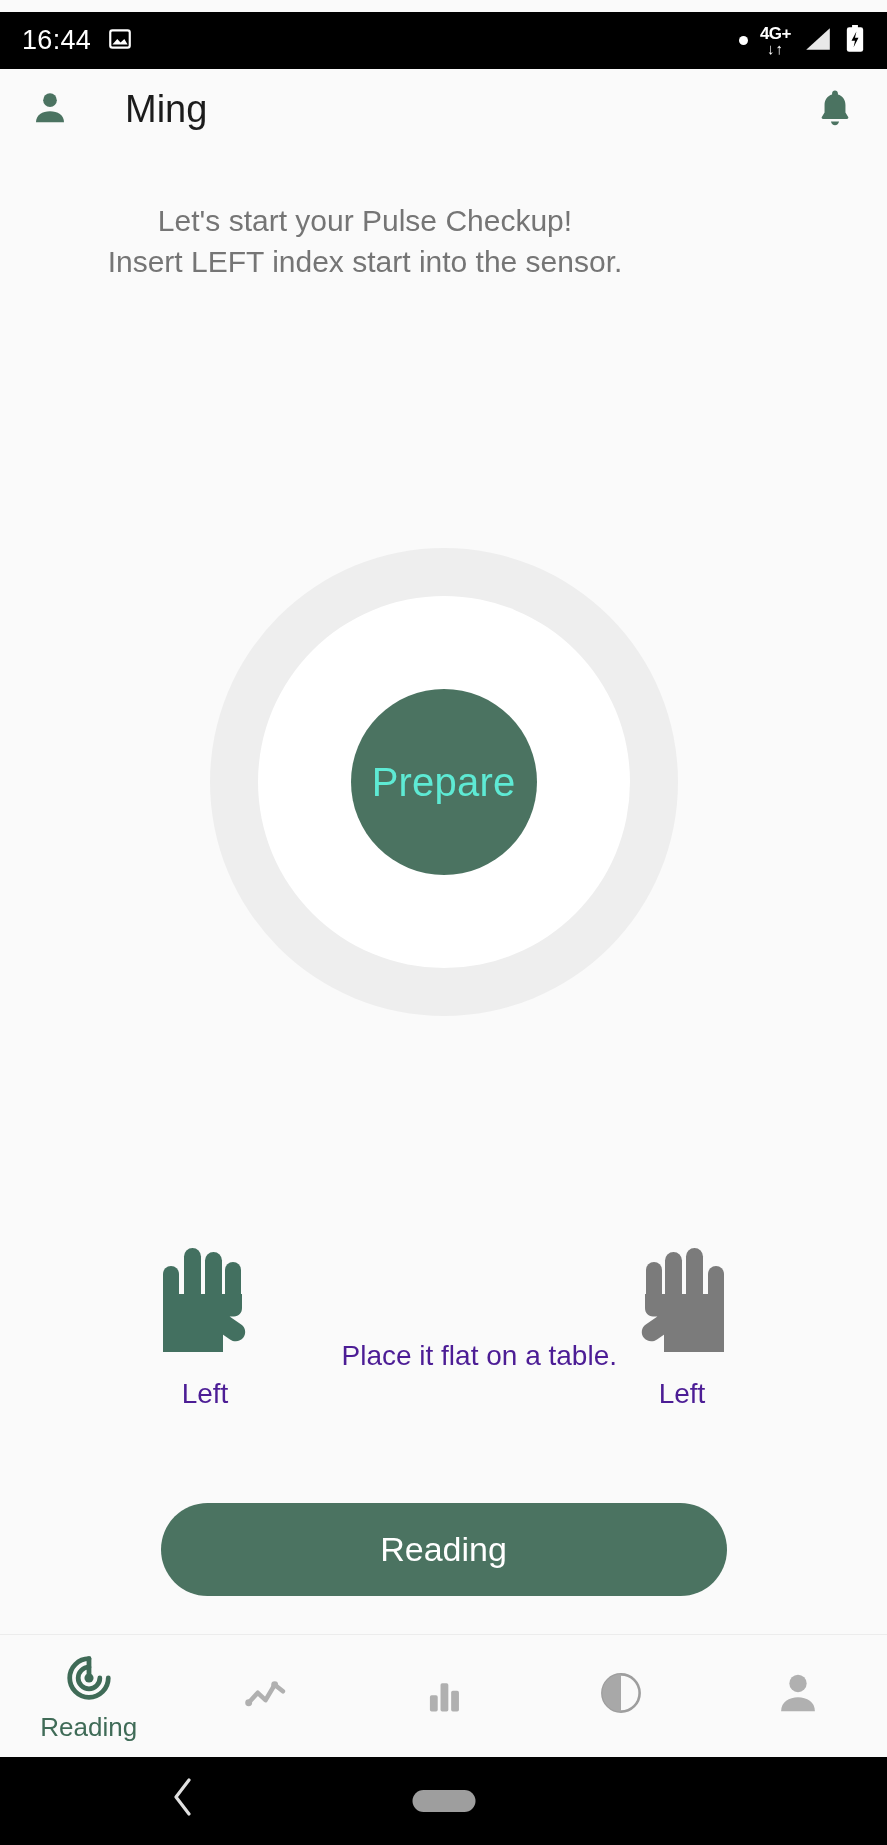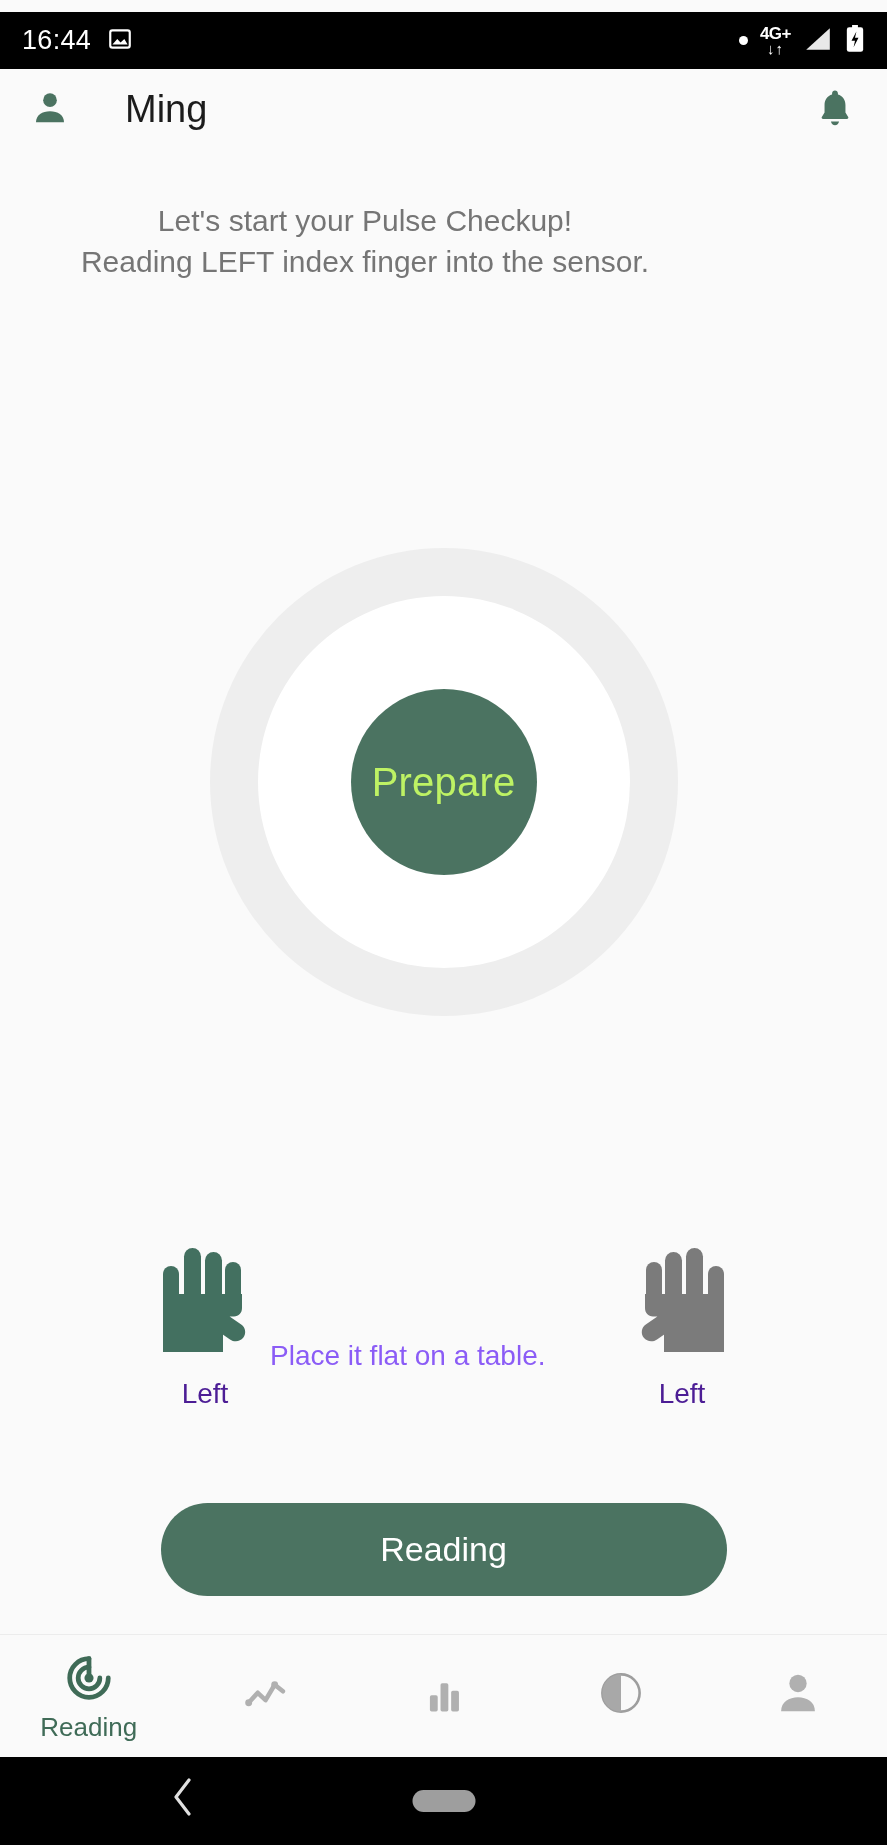--- a/index.html
+++ b/index.html
@@ -55,33 +55,33 @@
     position:absolute; top:48px; left:48px; width:372px; height:372px;
     border-radius:50%; background:#ffffff;
   }
   .gauge-center {
     position:absolute; top:50%; left:50%; transform:translate(-50%,-50%);
     width:186px; height:186px; border-radius:50%;
     background:#4b7361;
     display:flex; align-items:center; justify-content:center;
   }
   .gauge-center span {
-    color:#bef264; font-size:40px; font-weight:400; letter-spacing:0.2px;
+    color:#5eead4; font-size:40px; font-weight:400; letter-spacing:0.2px;
   }
 
   
   .hands-row {
     position:absolute; top:1240px; left:0; width:887px;
     display:flex; align-items:flex-start; justify-content:space-between;
     padding:0 140px;
   }
   .hand-col { display:flex; flex-direction:column; align-items:center; width:130px; }
   .hand-label { margin-top:6px; font-size:28px; color:#4c1d95; }
   .hands-text {
-    flex:1; text-align:left; font-size:28px; color:#8b5cf6;
+    flex:1; text-align:right; font-size:28px; color:#4c1d95;
     padding-top:100px;
   }
 
   
   .reading-btn {
     position:absolute; top:1503px; left:50%; transform:translateX(-50%);
     width:566px; height:93px; border-radius:47px;
     background:#4b7361; border:none;
     color:#fff; font-size:34px; font-family:inherit;
     display:flex; align-items:center; justify-content:center;
@@ -159,21 +159,21 @@
     <span class="appbar-bell">
       <svg width="44" height="44" viewBox="0 0 24 24">
         <path d="M12 2.5c-.9 0-1.6.7-1.6 1.6v.6C7.9 5.4 6.3 7.6 6.3 10.3v4.2l-1.5 2.4c-.3.5.1 1.1.7 1.1h13c.6 0 1-.6.7-1.1l-1.5-2.4v-4.2c0-2.7-1.6-4.9-4.1-5.6v-.6c0-.9-.7-1.6-1.6-1.6z" fill="#4b7361"></path>
         <path d="M9.8 19.3c.2 1.2 1.1 2.1 2.2 2.1s2-0.9 2.2-2.1z" fill="#4b7361"></path>
       </svg>
     </span>
   </div>
 
   <div class="instruction">
     <div>Let's start your Pulse Checkup!</div>
-    <div>Reading LEFT index finger into the sensor.</div>
+    <div>Insert LEFT index start into the sensor.</div>
   </div>
 
   <div class="gauge-wrap">
     <div class="gauge-outer"></div>
     <div class="gauge-inner"></div>
     <div class="gauge-center">
       <span>Prepare</span>
     </div>
   </div>
 

